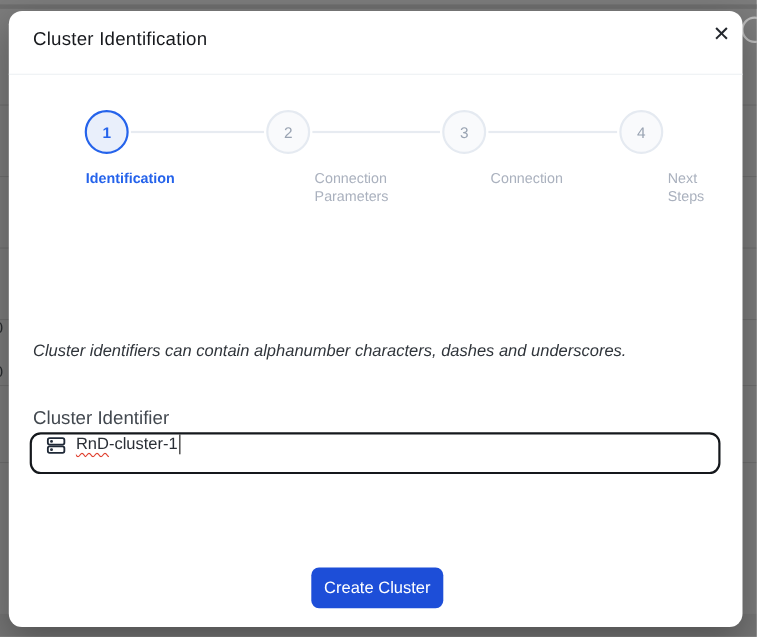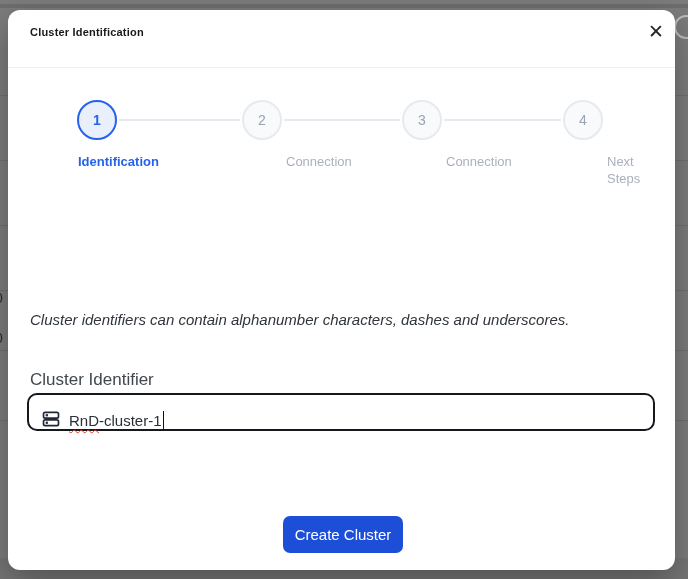--- a/index.html
+++ b/index.html
@@ -14,21 +14,21 @@
   .bd-frag-left1 { left: -5px; top: 290px; color: rgba(25,28,32,0.85); }
   .bd-frag-left2 { left: -5px; top: 330px; color: rgba(25,28,32,0.85); }
   .bd-frag-right1 { left: 662px; top: 245px; color: rgba(190,155,45,0.95); }
   .bd-frag-right2 { left: 659px; top: 312px; color: rgba(30,33,38,0.9); }
   .bd-circle { position: absolute; left: 674px; top: 15px; width: 24px; height: 24px;
                border: 2px solid rgba(225,225,225,0.65); border-radius: 50%; }
 
   
   .modal { position: absolute; left: 8px; top: 10px; width: 667px; height: 560px;
            background: #ffffff; border-radius: 12px; box-shadow: 0 12px 34px rgba(0,0,0,0.30); }
-  .modal-title { position: absolute; left: 22px; top: 16px; font-size: 11px; font-weight: 700; color: #17191d; letter-spacing: 0.2px; }
+  .modal-title { position: absolute; left: 22px; top: 16px; font-size: 17px; font-weight: 400; color: #17191d; letter-spacing: 0.2px; }
   .close-btn { position: absolute; left: 634px; top: 8px; width: 28px; height: 28px; border: none;
                background: transparent; font-size: 19px; line-height: 28px; text-align: center;
                color: #23272d; cursor: pointer; font-family: "Liberation Sans", sans-serif; }
   .header-divider { position: absolute; left: 0; top: 57px; width: 100%; height: 1px; background: #edf0f3; }
 
   
   .step-circle { position: absolute; top: 90px; width: 40px; height: 40px; border-radius: 50%;
                  display: flex; align-items: center; justify-content: center; font-size: 14px; }
   .step-circle.active { border: 2px solid #2563eb; background: #e9effb; color: #2563eb; font-weight: 700; }
   .step-circle.upcoming { border: 2px solid #e5eaf1; background: #f9fafc; color: #99a3b2; font-weight: 400; }
@@ -39,21 +39,21 @@
 
   
   .para { position: absolute; left: 22px; width: 630px; font-size: 15px; line-height: 26px; color: #30353b; }
   .para1 { top: 219px; }
   .para2 { top: 297px; font-style: italic; }
 
   
   .field-label { position: absolute; left: 22px; top: 360px; font-size: 17px; color: #42484f; }
   .input-box { position: absolute; left: 19px; top: 383px; width: 628px; height: 38px;
                border: 2px solid #15181c; border-radius: 10px; background: #fff;
-               display: flex; align-items: flex-end; padding-left: 12px; cursor: text; }
+               display: flex; align-items: flex-start; padding-left: 12px; cursor: text; }
   .input-icon { display: inline-flex; margin-right: 8px; }
   .input-text { font-size: 15px; color: #2a2f36; }
   .squiggle { text-decoration: underline wavy #e0402f; text-decoration-thickness: 1px;
               text-underline-offset: 3px; text-decoration-skip-ink: none; }
   .caret { display: inline-block; width: 1px; height: 18px; background: #111; vertical-align: middle; margin-left: 1px; }
 
   
   .create-btn { position: absolute; left: 275px; top: 506px; width: 120px; height: 37px;
                 background: #1d4ed8; color: #ffffff; border: none; border-radius: 7px;
                 font-size: 15px; font-family: "Liberation Sans", sans-serif; cursor: pointer; }
@@ -101,20 +101,21 @@
       </div>
       <div class="step-circle upcoming" style="left:555px;">
         <span>4</span>
       </div>
 
       <div class="step-label active" style="left:70px;">
         <div>Identification</div>
       </div>
       <div class="step-label upcoming" style="left:235px;">
         <div>Connection</div>
+        <div>Parameters</div>
       </div>
       <div class="step-label upcoming" style="left:395px;">
         <div>Connection</div>
       </div>
       <div class="step-label upcoming" style="left:556px;">
         <div>Next</div>
         <div>Steps</div>
       </div>
     </div>
 

